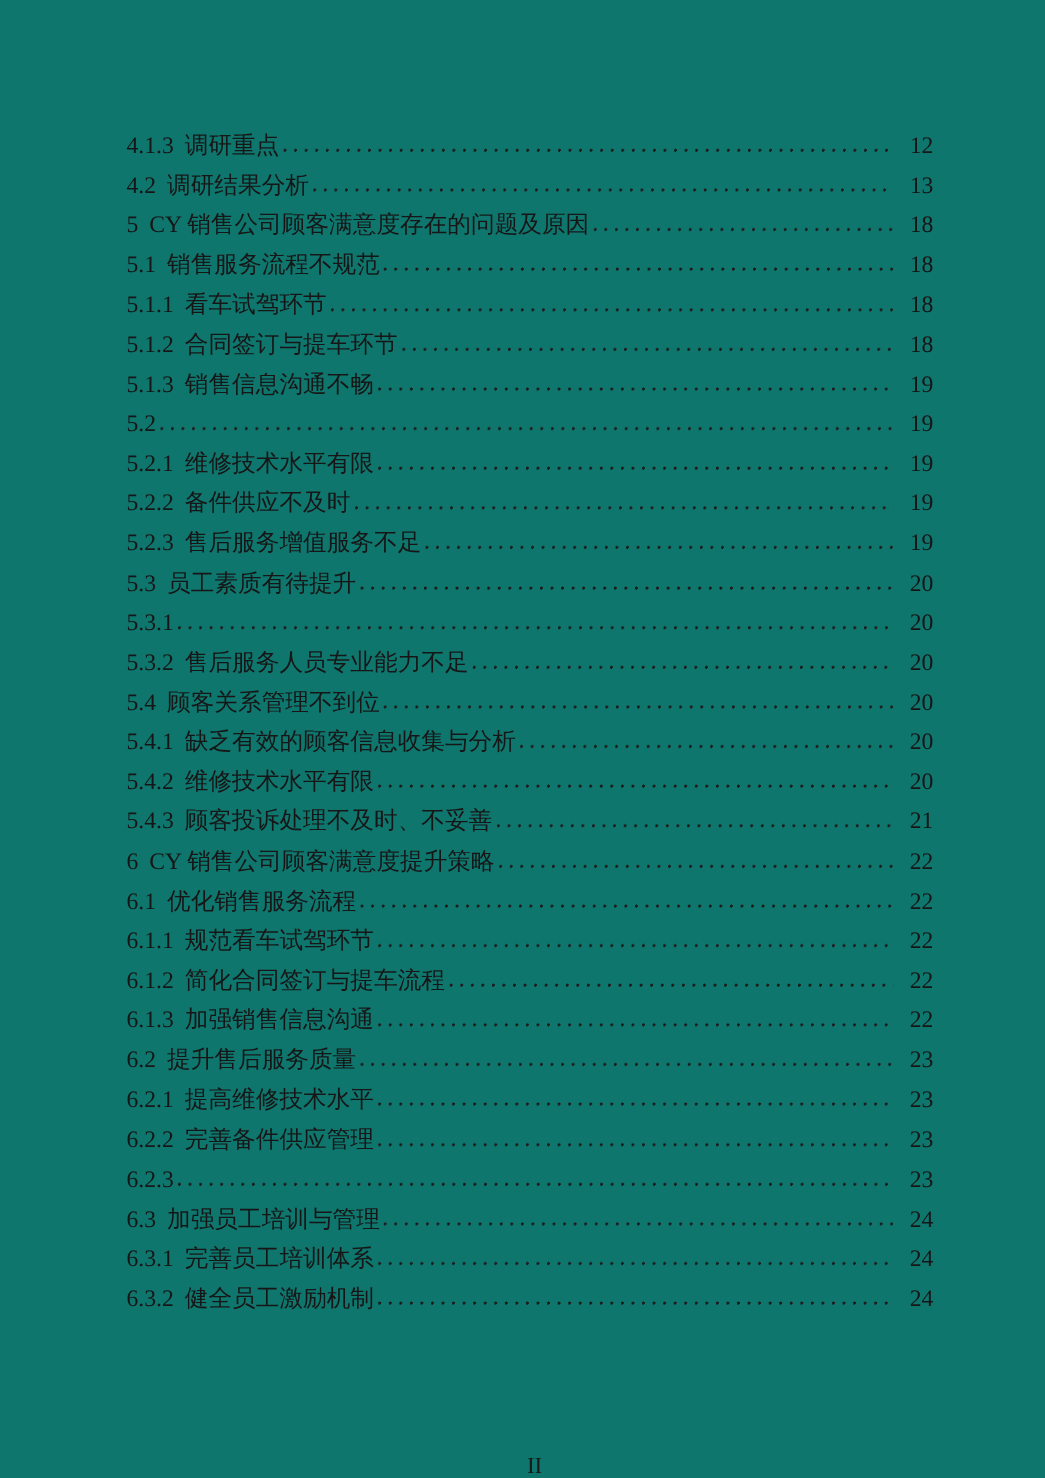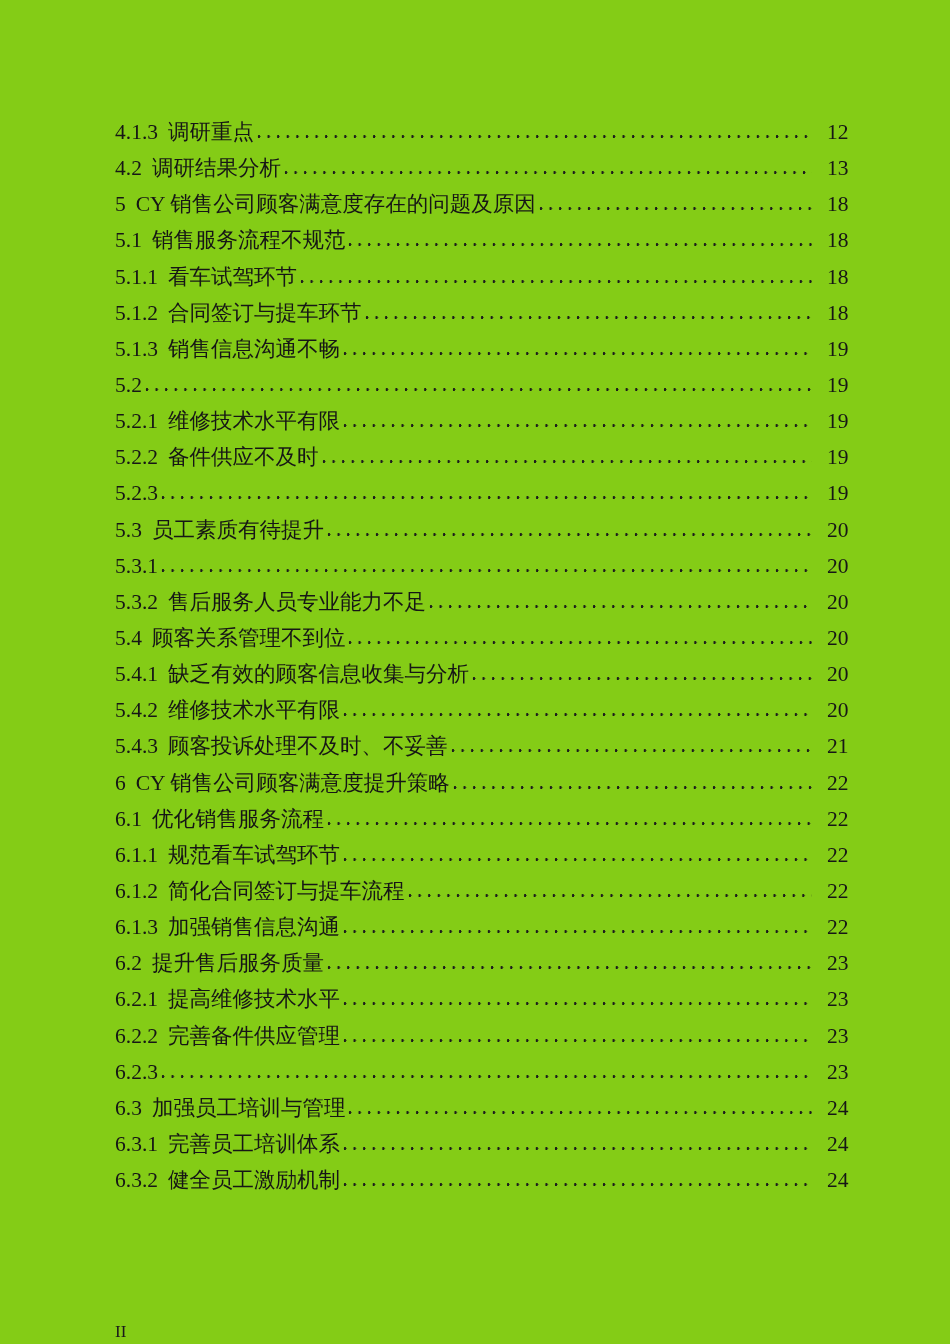--- a/index.html
+++ b/index.html
@@ -4,21 +4,21 @@
 <style>
   html, body {
     margin: 0;
     padding: 0;
     background: #ffffff;
   }
   .page {
     position: relative;
     width: 950px;
     height: 1344px;
-    background: #84cc16;
+    background: #0f766e;
     overflow: hidden;
     font-family: "Liberation Serif", "DejaVu Serif", serif;
     color: #161616;
   }
   .toc {
     position: absolute;
     top: 114px;
     left: 115px;
     right: 93px;
   }
@@ -50,21 +50,22 @@
   .toc-page {
     flex: 0 0 auto;
     min-width: 30px;
     text-align: left;
   }
   .footer {
     position: absolute;
     top: 1323px;
     left: 115px;
     right: 93px;
-    font-size: 17px;
+    text-align: center;
+    font-size: 21px;
     line-height: 18px;
     color: #1a1a1a;
   }
 </style>
 </head>
 <body>
 
 <div class="page">
   <div class="toc" id="toc">
   <div class="toc-row">
@@ -131,20 +132,21 @@
 
   <div class="toc-row">
     <span class="toc-num">5.2.2</span>
     <span class="toc-title">备件供应不及时</span>
     <span class="leader"></span>
     <span class="toc-page">19</span>
   </div>
 
   <div class="toc-row">
     <span class="toc-num">5.2.3</span>
+    <span class="toc-title">售后服务增值服务不足</span>
     <span class="leader"></span>
     <span class="toc-page">19</span>
   </div>
 
   <div class="toc-row">
     <span class="toc-num">5.3</span>
     <span class="toc-title">员工素质有待提升</span>
     <span class="leader"></span>
     <span class="toc-page">20</span>
   </div>

